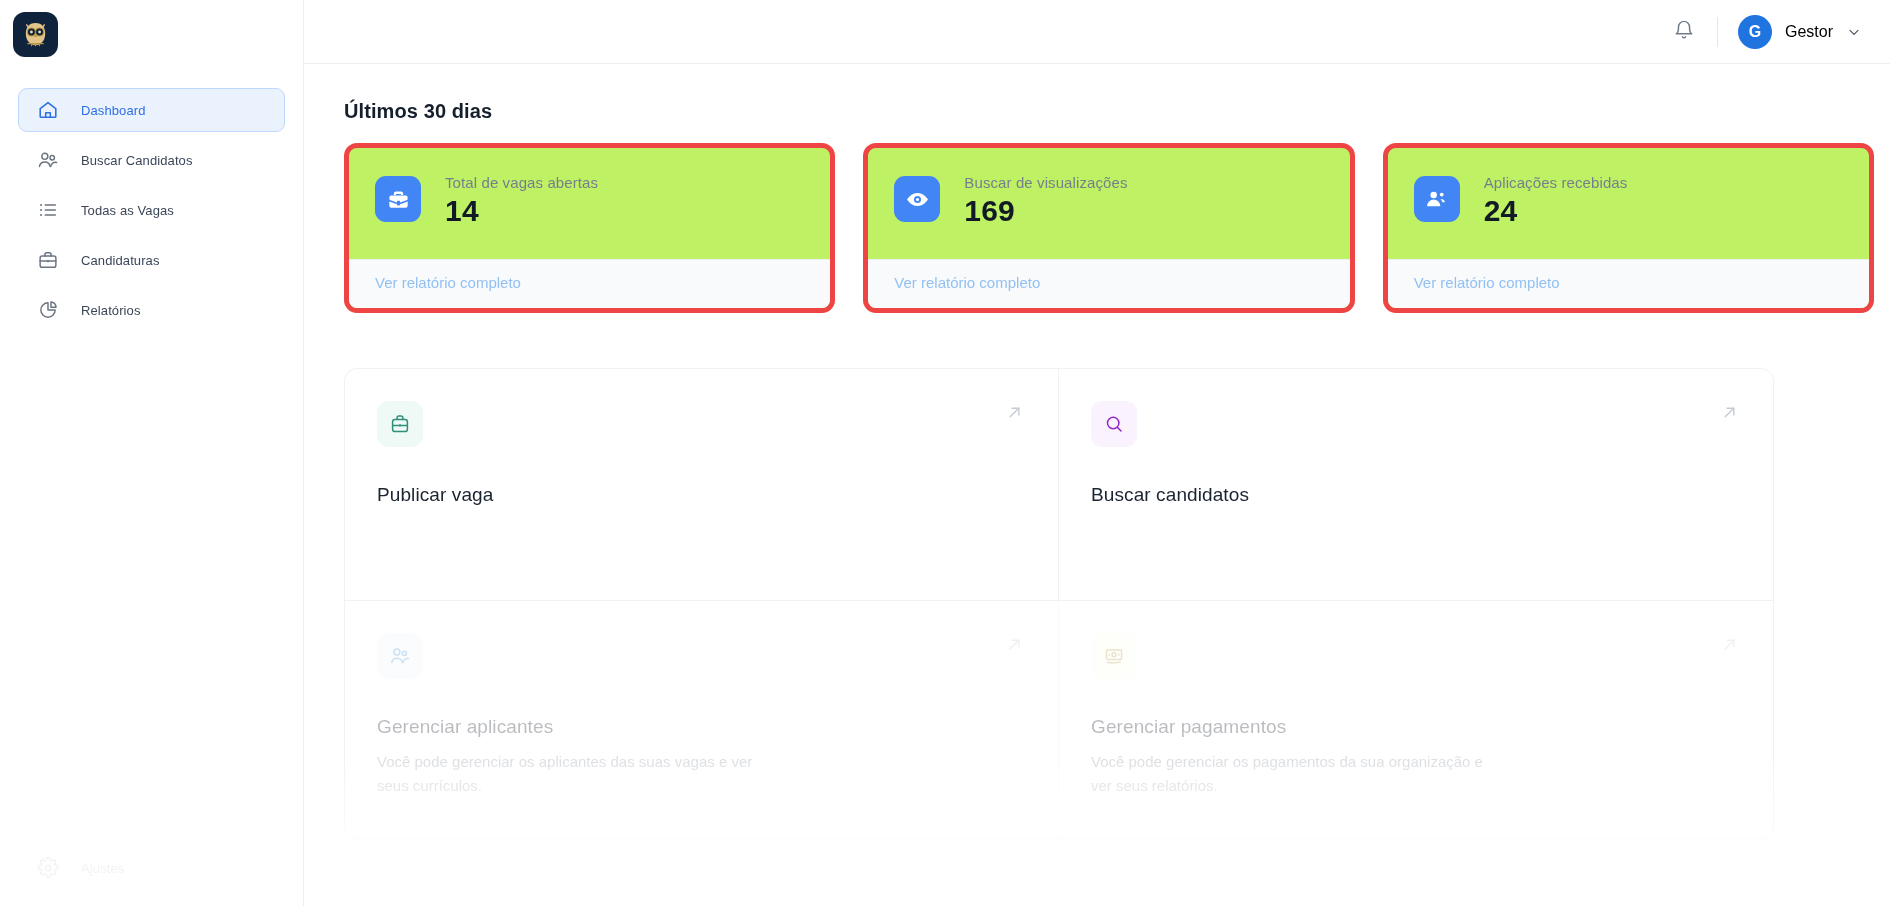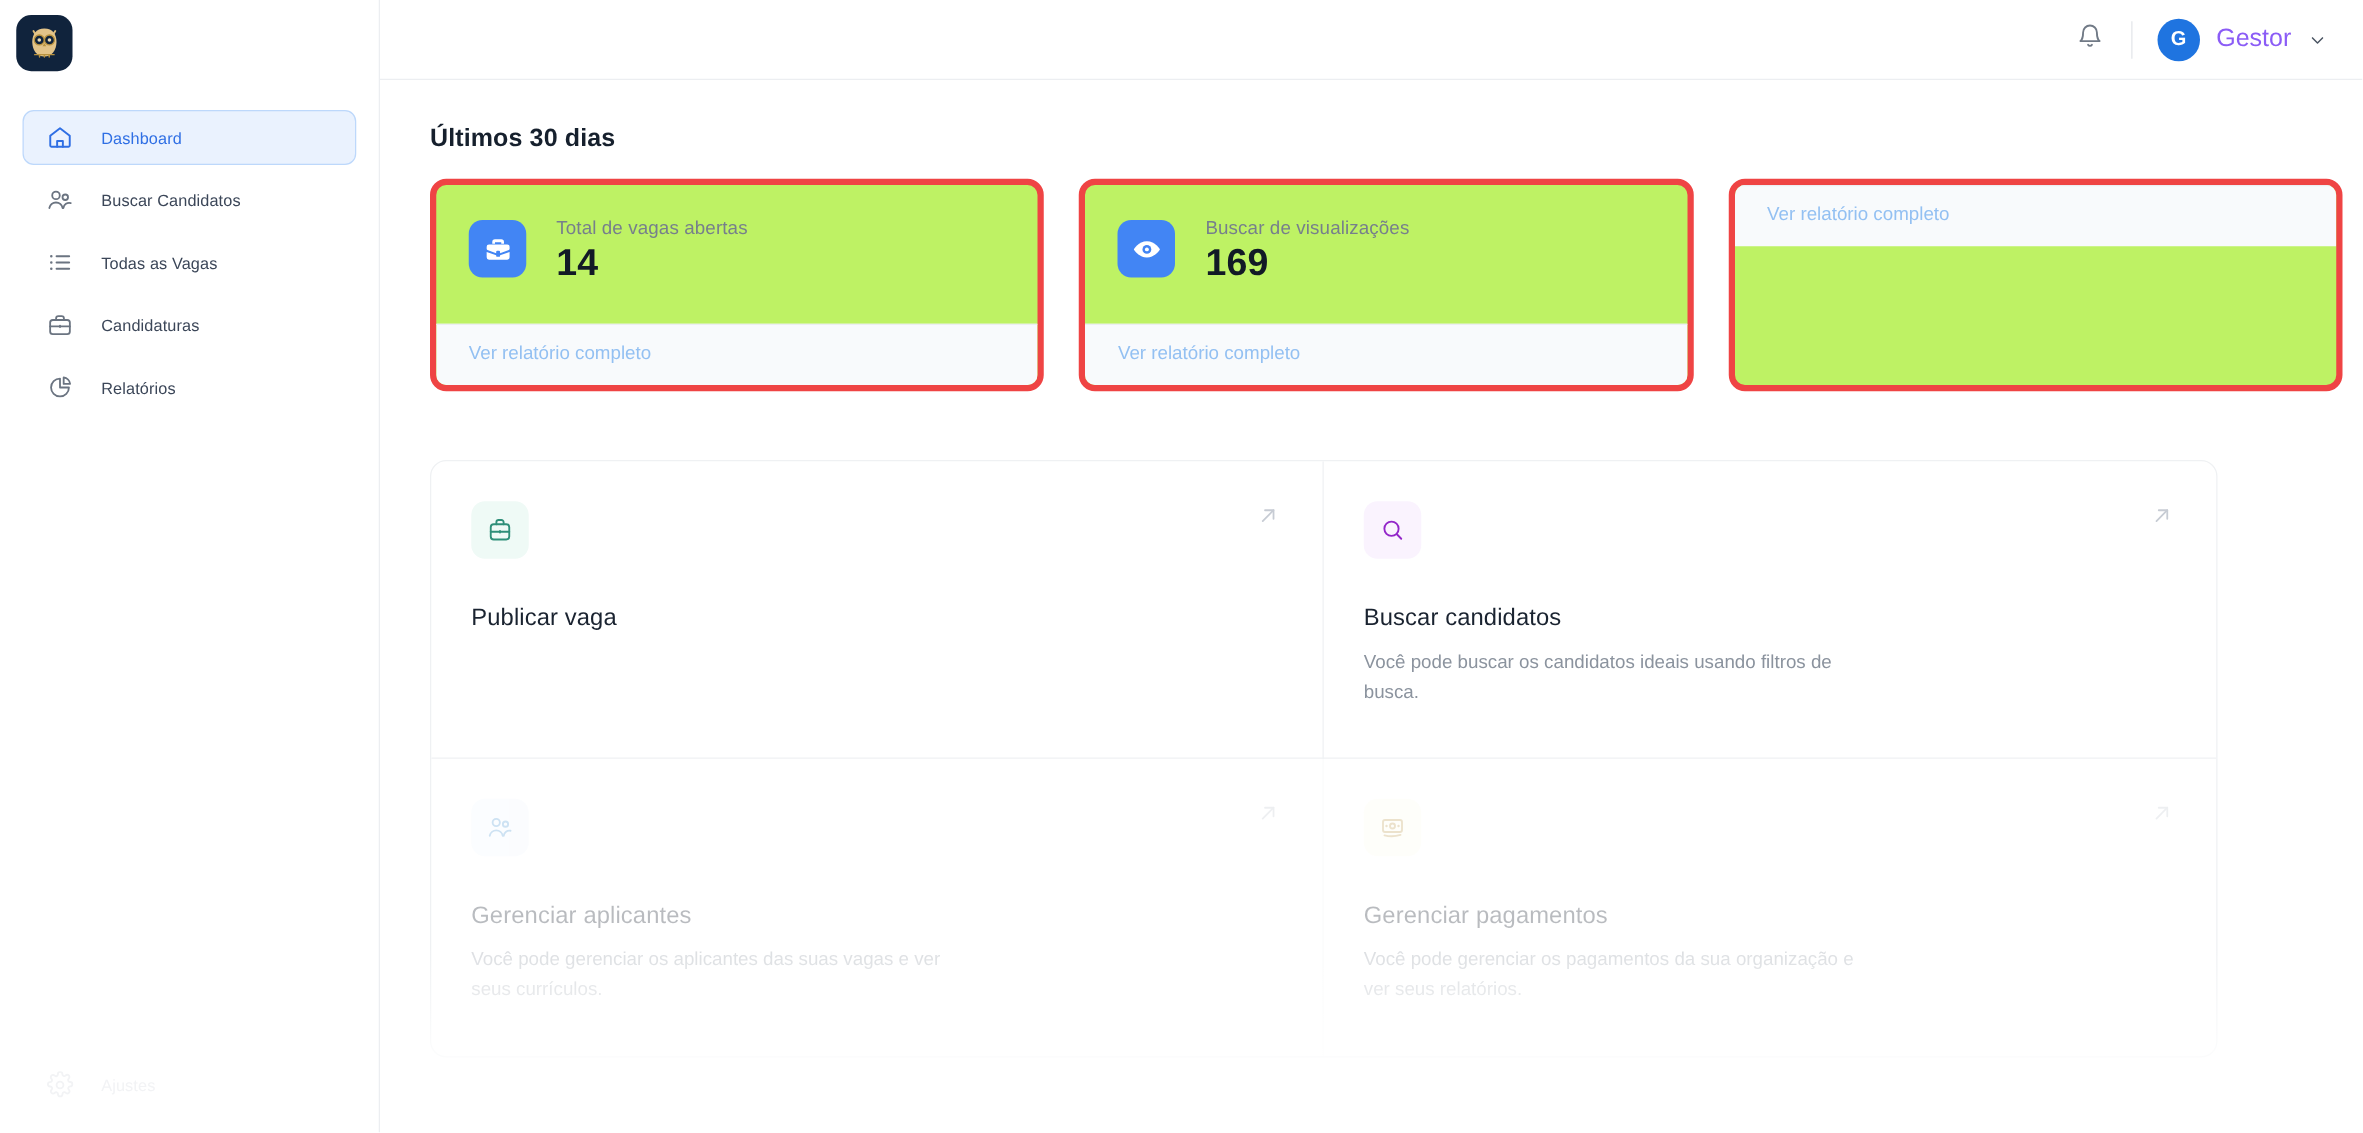--- a/index.html
+++ b/index.html
@@ -97,21 +97,21 @@
     padding-right: 2px;
   }
   .avatar {
     width: 34px; height: 34px; border-radius: 50%;
     background: #1f74e0;
     color: #fff;
     display: flex; align-items: center; justify-content: center;
     font-size: 16px; font-weight: 600;
     letter-spacing: .2px;
   }
-  .user-name { font-size: 20px; color: #8b5cf6; }
+  .user-name { font-size: 16px; color: #000000; }
   .caret svg { stroke: #4b5563; display:block; }
 
   .content { padding: 36px 0 0 40px; }
   .section-title {
     font-size: 20px;
     color: #16202d;
     letter-spacing: .1px;
     margin-bottom: 20px;
   }
 
@@ -389,20 +389,34 @@
               <div class="stat-label">Buscar de visualizações</div>
               <div class="stat-value">169</div>
             </div>
           </div>
           <div class="stat-footer">
             <a class="stat-link">Ver relatório completo</a>
           </div>
         </div>
 
         <div class="stat-card">
+          <div class="stat-body">
+            <div class="stat-ico">
+              <svg width="25" height="25" viewBox="0 0 24 24" fill="#ffffff">
+                <circle cx="9.3" cy="7.6" r="3.1"></circle>
+                <path d="M3 18.4 a6.3 6.3 0 0 1 12.6 0 Z"></path>
+                <circle cx="17" cy="7.2" r="1.8"></circle>
+                <path d="M16 11.6 a4.6 4.6 0 0 1 4.2 3.1 h-2.6 a8.4 8.4 0 0 0 -1.6 -3.1 Z"></path>
+              </svg>
+            </div>
+            <div>
+              <div class="stat-label">Aplicações recebidas</div>
+              <div class="stat-value">24</div>
+            </div>
+          </div>
           <div class="stat-footer">
             <a class="stat-link">Ver relatório completo</a>
           </div>
         </div>
 
       </div>
 
       <div class="actions-wrap">
         <div class="actions">
 
@@ -435,21 +449,20 @@
                 </svg>
               </div>
               <span class="arrow-ico">
                 <svg width="23" height="23" viewBox="0 0 24 24" fill="none" stroke-width="1.5" stroke-linecap="round" stroke-linejoin="round">
                   <path d="M7.5 16.5 L16.5 7.5"></path>
                     <path d="M9.4 7.5 H16.5 V14.6"></path>
                 </svg>
               </span>
             </div>
             <div class="action-title">Buscar candidatos</div>
-            <div class="action-desc">Você pode buscar os candidatos ideais usando filtros de busca.</div>
           </div>
 
           <div class="action-cell b3 dim">
             <div class="action-head">
               <div class="action-ico sky">
                 <svg width="24" height="24" viewBox="0 0 24 24" fill="none" stroke="#5a9fd6" stroke-width="1.5" stroke-linecap="round" stroke-linejoin="round">
                   <circle cx="9" cy="8" r="2.9"></circle>
                   <path d="M3.8 18.6 a5.3 5.3 0 0 1 10.4 0"></path>
                   <circle cx="16.4" cy="9.3" r="2.1"></circle>
                   <path d="M15 18.6 a4.5 4.5 0 0 1 5.4 -4"></path>

